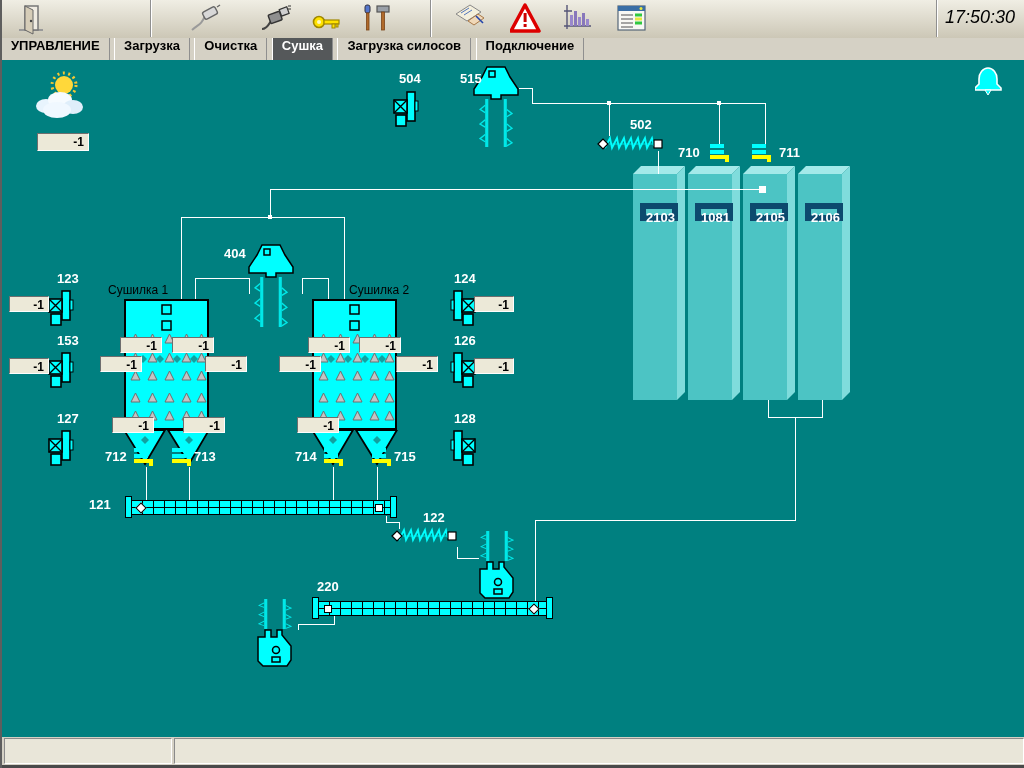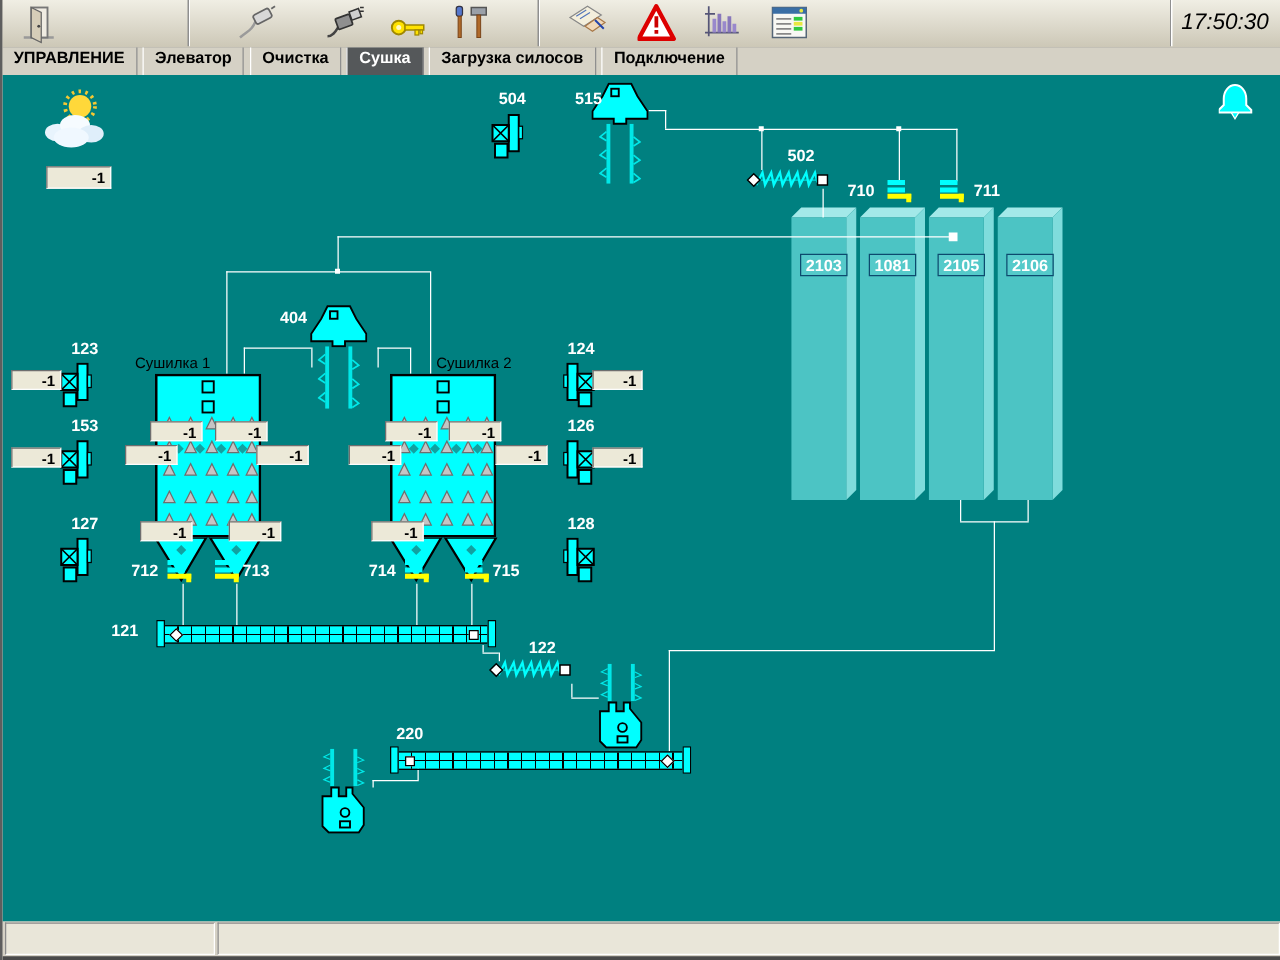--- a/index.html
+++ b/index.html
@@ -26,21 +26,21 @@
   #scheme{position:absolute;left:0;top:60px;width:1022px;height:677px;background:#008080;}
   .lbl{position:absolute;color:#fff;font:bold 13px/14px "Liberation Sans",sans-serif;white-space:nowrap;z-index:6;}
   .dlbl{position:absolute;color:#000000;font:12px/13px "Liberation Sans",sans-serif;white-space:nowrap;z-index:6;}
   .vbox{position:absolute;background:#ece9d8;color:#000;z-index:7;
         font:bold 12px/16px "Liberation Sans",sans-serif;text-align:right;
         border:1px solid;border-color:#6e6e6e #fdfdfd #fdfdfd #6e6e6e;box-sizing:border-box;padding-right:4px;}
   .pipe{position:absolute;background:#fff;z-index:2;}
   .eq{position:absolute;z-index:4;}
   .silo{position:absolute;z-index:1;}
   .silbl{position:absolute;z-index:6;width:38px;height:18px;line-height:18px;text-align:center;
-         background:#55caca;border:1px solid #0c4a6e;color:#fff;
+         background:#55caca;border:6px solid #0c4a6e;color:#fff;
          font:bold 13px/18px "Liberation Sans",sans-serif;box-sizing:border-box;}
   .dryer{position:absolute;width:85px;height:131px;background:#00ffff;border:2px solid #000;
          box-sizing:border-box;z-index:3;}
   .conv{position:absolute;height:15px;border:1px solid #000;box-sizing:border-box;z-index:4;
         background:
           repeating-linear-gradient(90deg,rgba(0,0,0,0) 0 10px,#000 10px 11px),
           linear-gradient(to bottom,rgba(0,0,0,0) 6px,#000 6px 7px,rgba(0,0,0,0) 7px),
           linear-gradient(#00ffff,#00ffff);}
   .cap{position:absolute;top:-5px;width:7px;height:22px;background:#00ffff;border:1px solid #000;box-sizing:border-box;}
   .dia{position:absolute;top:3px;width:6px;height:6px;background:#fff;border:1px solid #000;transform:rotate(45deg);}
@@ -224,21 +224,21 @@
           <use href="#i-report"></use>
         </svg>
         <span></span>
       </div>
     <div class="tdiv" style="left:934px"></div>
     <div id="clock">17:50:30</div>
   </div>
 
   <div id="tabbar">
     <div class="tab">УПРАВЛЕНИЕ</div>
-    <div class="tab">Элеватор</div>
+    <div class="tab">Загрузка</div>
     <div class="tab">Очистка</div>
     <div class="tab sel">Сушка</div>
     <div class="tab">Загрузка силосов</div>
     <div class="tab">Подключение</div>
   </div>
 
   <div id="scheme">
 
     <svg class="eq" style="left:28px;top:10px" width="58" height="52">
       <circle cx="34" cy="15" r="9" fill="#ffd83a"></circle>

